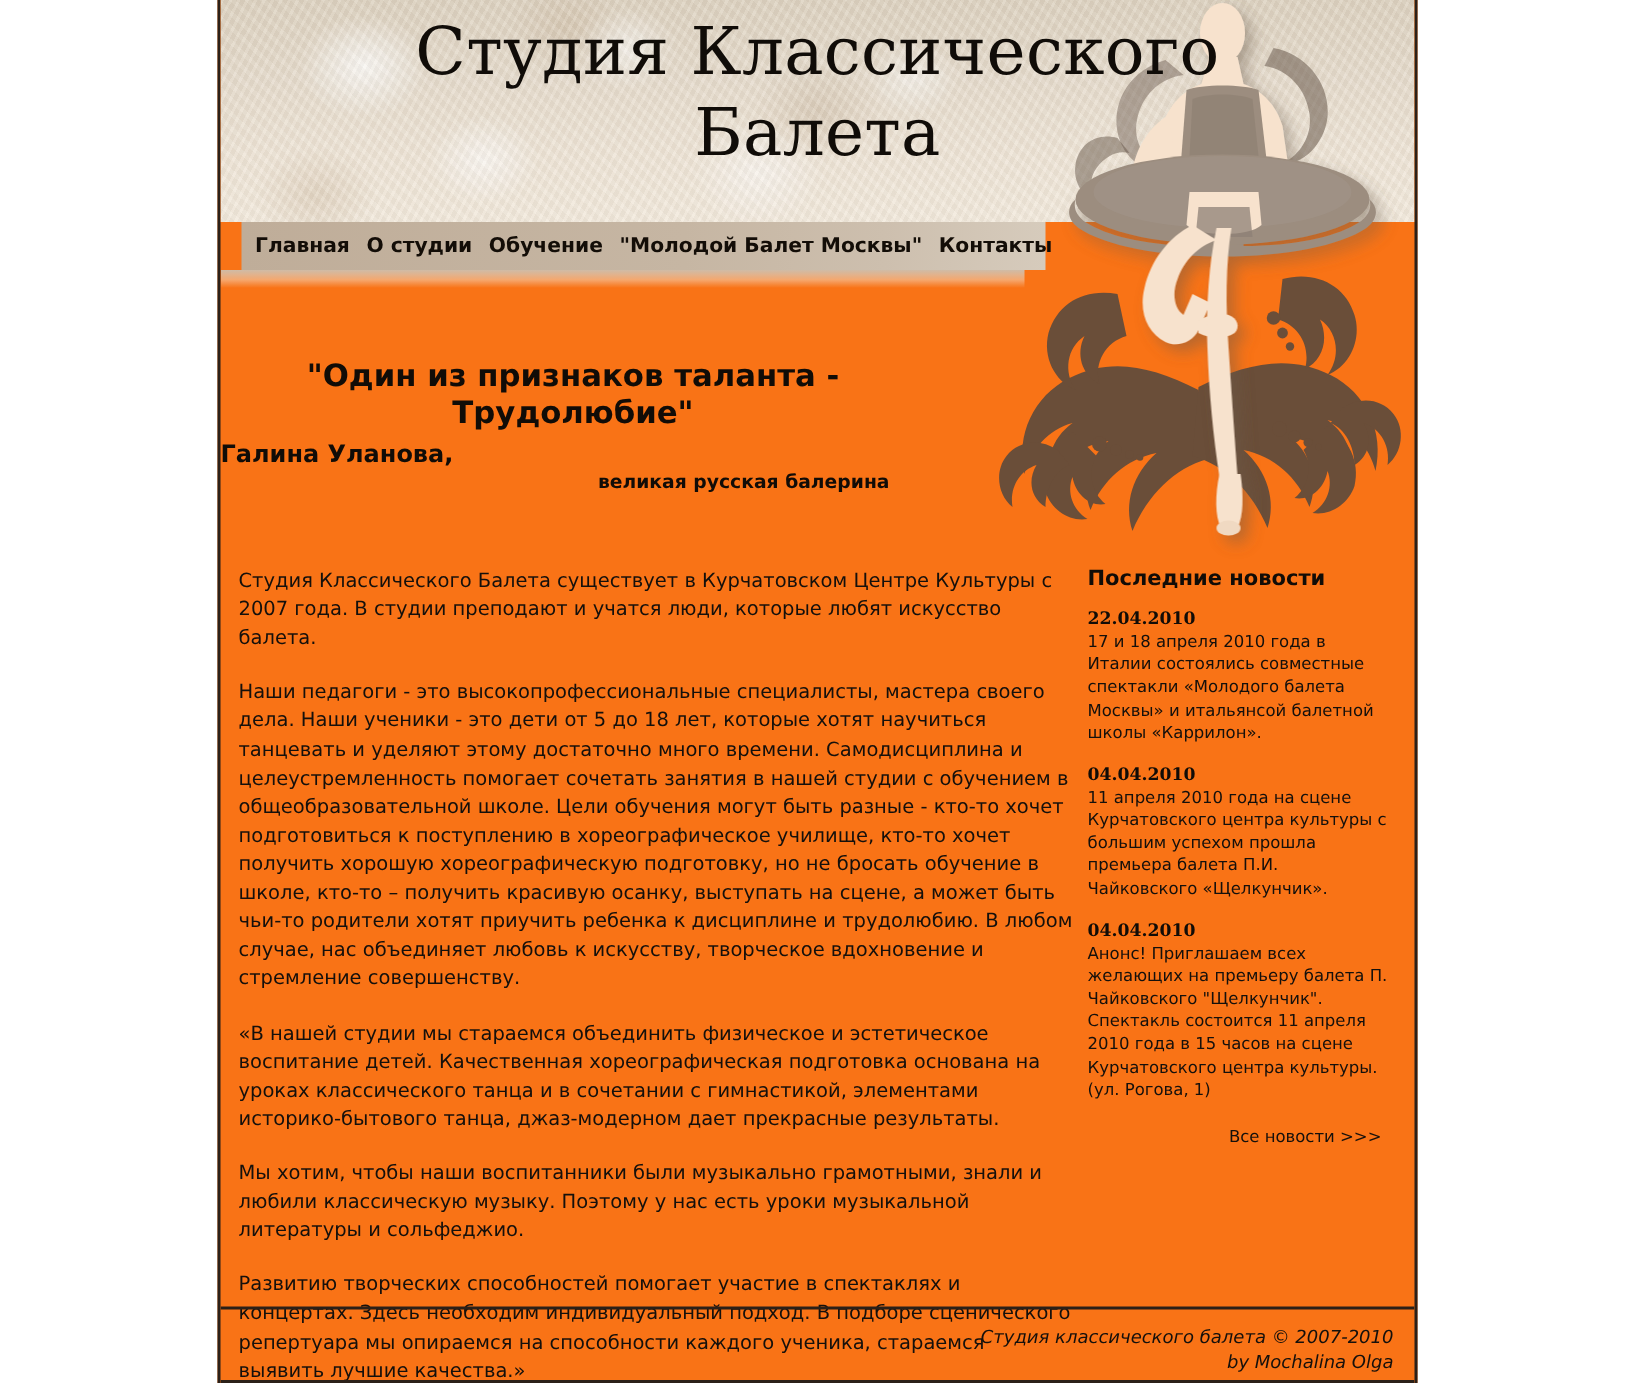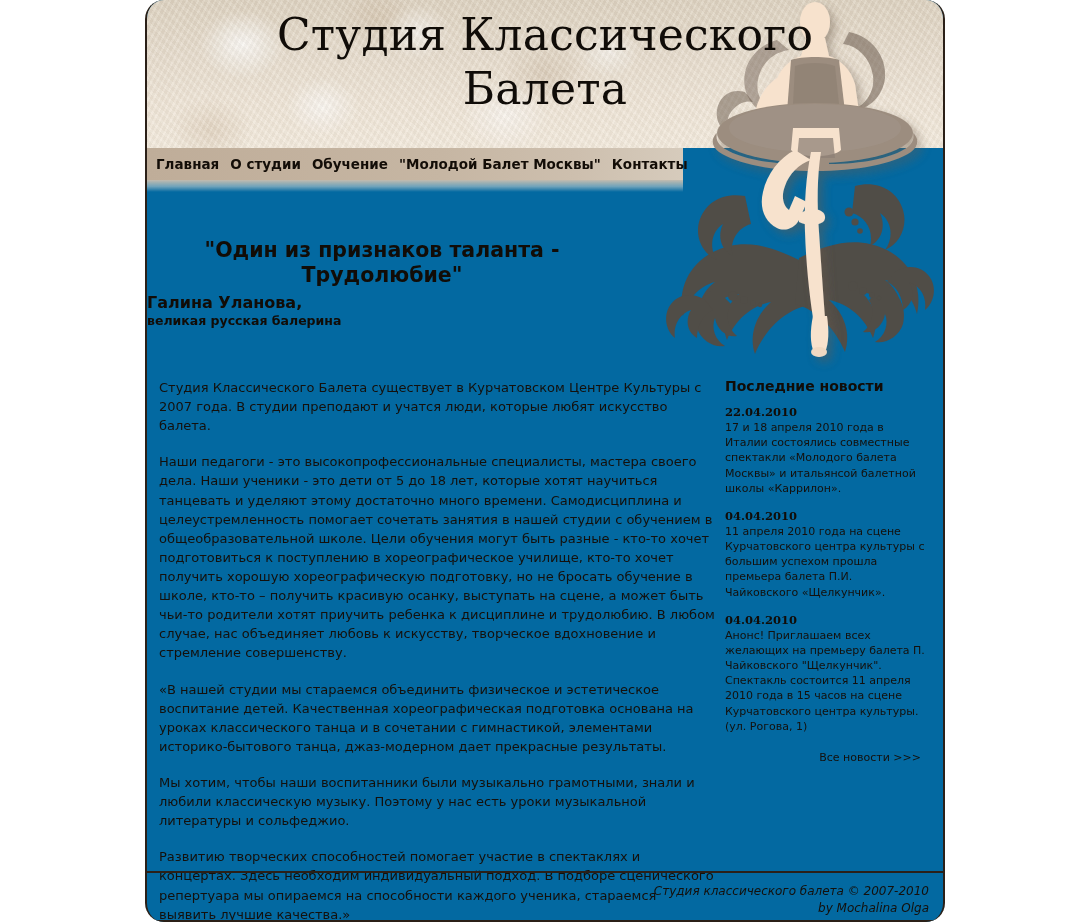--- a/index.html
+++ b/index.html
@@ -14,26 +14,25 @@
   body {
     font-family: "DejaVu Sans", sans-serif;
   }
 
   #page {
     position: absolute;
     left: 145px;
     top: 0;
     width: 800px;
     height: 922px;
-    background: #0369a1;
+    background: #f97316;
     border-left: 2px solid #2b2018;
     border-right: 2px solid #2b2018;
     box-sizing: border-box;
     overflow: hidden;
-    border-radius: 19px;
   }
 
   
   #header {
     position: relative;
     height: 148px;
     overflow: hidden;
     background:
       radial-gradient(ellipse 70px 55px at 12% 30%, rgba(255,255,255,.75) 0%, rgba(255,255,255,0) 62%),
       radial-gradient(ellipse 60px 48px at 22% 72%, rgba(255,255,255,.6) 0%, rgba(255,255,255,0) 62%),
@@ -69,21 +68,21 @@
   
   #nav-wrap {
     position: absolute;
     left: 0; top: 148px;
     width: 100%;
     height: 44px;
     z-index: 6;
   }
   #nav-bar {
     position: absolute;
-    left: 0; top: 0;
+    left: 14px; top: 0;
     width: 536px;
     height: 32px;
     background: linear-gradient(90deg, #bfad99 0%, #c6b6a3 55%, #cdbfae 80%, #d6cbbc 100%);
     display: flex;
     align-items: center;
     gap: 11px;
     padding-left: 9px;
     box-sizing: border-box;
   }
   #nav-fade {
@@ -132,20 +131,21 @@
   #quote-author {
     margin-top: 5px;
     text-align: left;
     padding-right: 24px;
     font-family: "DejaVu Sans", sans-serif;
     font-size: 16px;
     font-weight: bold;
     color: #110c07;
   }
   #quote-author-desc {
+    text-align: right;
     padding-right: 24px;
     font-family: "DejaVu Sans", sans-serif;
     font-size: 12.5px;
     font-weight: bold;
     color: #110c07;
     margin-top: 1px;
   }
 
   
   #columns {

